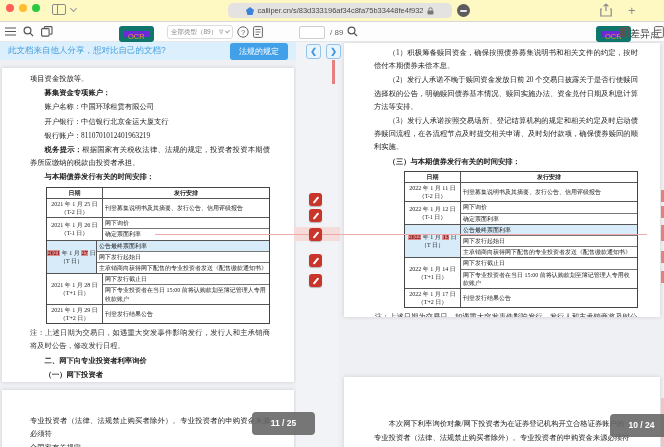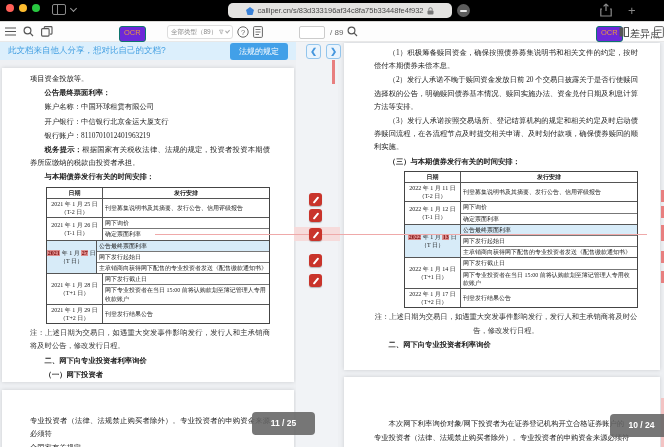--- a/index.html
+++ b/index.html
@@ -1,34 +1,34 @@
 <!DOCTYPE html>
 <html><head>
 <meta charset="utf-8">
 <style>
   * { margin:0; padding:0; box-sizing:border-box; }
   body { font-family:"Liberation Sans", sans-serif; background:#d8d8d8; }
   .screen { position:relative; width:664px; height:447px; background:#eef1f4; overflow:hidden; margin:0 auto; }
 
   
-  .chrome { position:absolute; top:0; left:0; right:0; height:22px; background:#000000; border-bottom:1px solid #d9d8d6; }
+  .chrome { position:absolute; top:0; left:0; right:0; height:22px; background:#fef9c3; border-bottom:1px solid #d9d8d6; }
   .tl { position:absolute; top:4px; width:8px; height:8px; border-radius:50%; }
   .sidebar-btn { position:absolute; left:52px; top:4px; width:14px; height:11px; border:1.2px solid #8a8a8a; border-radius:2px; }
   .sidebar-btn::before { content:""; position:absolute; left:4px; top:0; bottom:0; width:1.2px; background:#8a8a8a; }
   .chev-dn { position:absolute; left:71px; top:6px; width:5px; height:5px; border-right:1.3px solid #9a9a9a; border-bottom:1.3px solid #9a9a9a; transform:rotate(45deg); }
   .url-pill { position:absolute; left:228px; top:3px; width:224px; height:15px; background:#e4e3e1; border-radius:5px; display:flex; align-items:center; justify-content:center; gap:4px; }
   .url-text { font-size:7.5px; color:#4a4a4a; }
   .chrome-circle { position:absolute; left:457px; top:4px; width:13px; height:13px; border-radius:50%; background:#5c5c5c; }
   .chrome-circle::after { content:""; position:absolute; left:3px; top:6px; width:7px; height:1.5px; background:#e8e8e8; border-radius:1px; }
   .share-ic, .plus-ic { position:absolute; top:3px; }
 
   
   .toolbar { position:absolute; top:22px; left:0; right:0; height:20px; background:#fdfdfd; border-bottom:1px solid #e8e8e8; }
   .tb-ic { position:absolute; top:4px; color:#555; }
-  .ocr-badge { position:absolute; top:4px; height:16px; padding:0 4px; border:1px solid #0f766e; border-radius:3px; color:#e89a3c; font-size:7.5px; line-height:11px; background:#6d28d9; }
+  .ocr-badge { position:absolute; top:4px; height:16px; padding:0 4px; border:5px solid #0f766e; border-radius:3px; color:#e89a3c; font-size:7.5px; line-height:11px; background:#6d28d9; }
   .type-dd { position:absolute; left:167px; top:3px; width:66px; height:14px; border:1px solid #ddd; border-radius:3px; background:#fff; display:flex; align-items:center; padding:0 3px; gap:2px; }
   .type-dd span { font-size:6.5px; color:#888; white-space:nowrap; }
   .dd-chev { width:4px; height:4px; border-right:1px solid #aaa; border-bottom:1px solid #aaa; transform:rotate(45deg); margin-left:auto; margin-top:-2px; }
   .page-input { position:absolute; left:299px; top:4px; width:26px; height:13px; border:1px solid #ccc; border-radius:2px; background:#fff; font-size:7px; text-align:center; }
   .page-total { position:absolute; left:330px; top:6px; font-size:8px; color:#666; }
   .diff-label { position:absolute; left:630px; top:5px; font-size:10px; font-weight:normal; color:#333; }
 
   
   .main { position:absolute; top:42px; left:0; right:0; bottom:0; }
   .pane-left { position:absolute; left:0; top:0; bottom:0; width:296px; background:#eef0f3; overflow:hidden; }
@@ -158,21 +158,21 @@
   <div class="main">
 
     <div class="pane-left">
       <div class="banner">
         <span class="banner-text">此文档来自他人分享，想对比自己的文档?</span>
         <button class="banner-btn">法规的规定</button>
       </div>
 
       <div class="page doc" style="left:2px;top:26px;width:292px;height:314px;padding:4px 24px 0 28px">
         <p>项目资金投放等。</p>
-        <p class="h ind">公告最终票面利率：</p>
+        <p class="h ind">募集资金专项账户：</p>
         <p class="ind">账户名称：中国环球租赁有限公司</p>
         <p class="ind">开户银行：中信银行北京金运大厦支行</p>
         <p class="ind">银行账户：8110701012401963219</p>
         <p class="ind"><span class="h">税务提示：</span><span>根据国家有关税收法律、法规的规定，投资者投资本期债券所应缴纳的税款由投资者承担。</span></p>
         <p class="h ind">与本期债券发行有关的时间安排：</p>
 
         <div class="stable">
           <div class="thead">
             <div class="tdate">日期</div>
             <div class="tarr">发行安排</div>
@@ -237,21 +237,21 @@
       <div class="page doc" style="left:2px;top:348px;width:292px;height:110px;padding:24px 24px 0 28px">
         <p>专业投资者（法律、法规禁止购买者除外）。专业投资者的申购资金来源必须符</p>
         <p>合国家有关规定。</p>
       </div>
     </div>
 
     <div class="divider"></div>
 
     <div class="pane-right">
 
-      <div class="page doc" style="left:6px;top:1px;width:316px;height:327px;padding:3px 22px 0 30px">
+      <div class="page doc" style="left:6px;top:1px;width:316px;height:274px;padding:3px 22px 0 30px">
         <p class="ind">（1）积极筹备赎回资金，确保按照债券募集说明书和相关文件的约定，按时偿付本期债券未偿本息。</p>
         <p class="ind">（2）发行人承诺不晚于赎回资金发放日前 20 个交易日披露关于是否行使赎回选择权的公告，明确赎回债券基本情况、赎回实施办法、资金兑付日期及利息计算方法等安排。</p>
         <p class="ind">（3）发行人承诺按照交易场所、登记结算机构的规定和相关约定及时启动债券赎回流程，在各流程节点及时提交相关申请、及时划付款项，确保债券赎回的顺利实施。</p>
         <p class="h ind">（三）与本期债券发行有关的时间安排：</p>
 
         <div class="stable stable-r">
           <div class="thead">
             <div class="tdate">日期</div>
             <div class="tarr">发行安排</div>
           </div>

